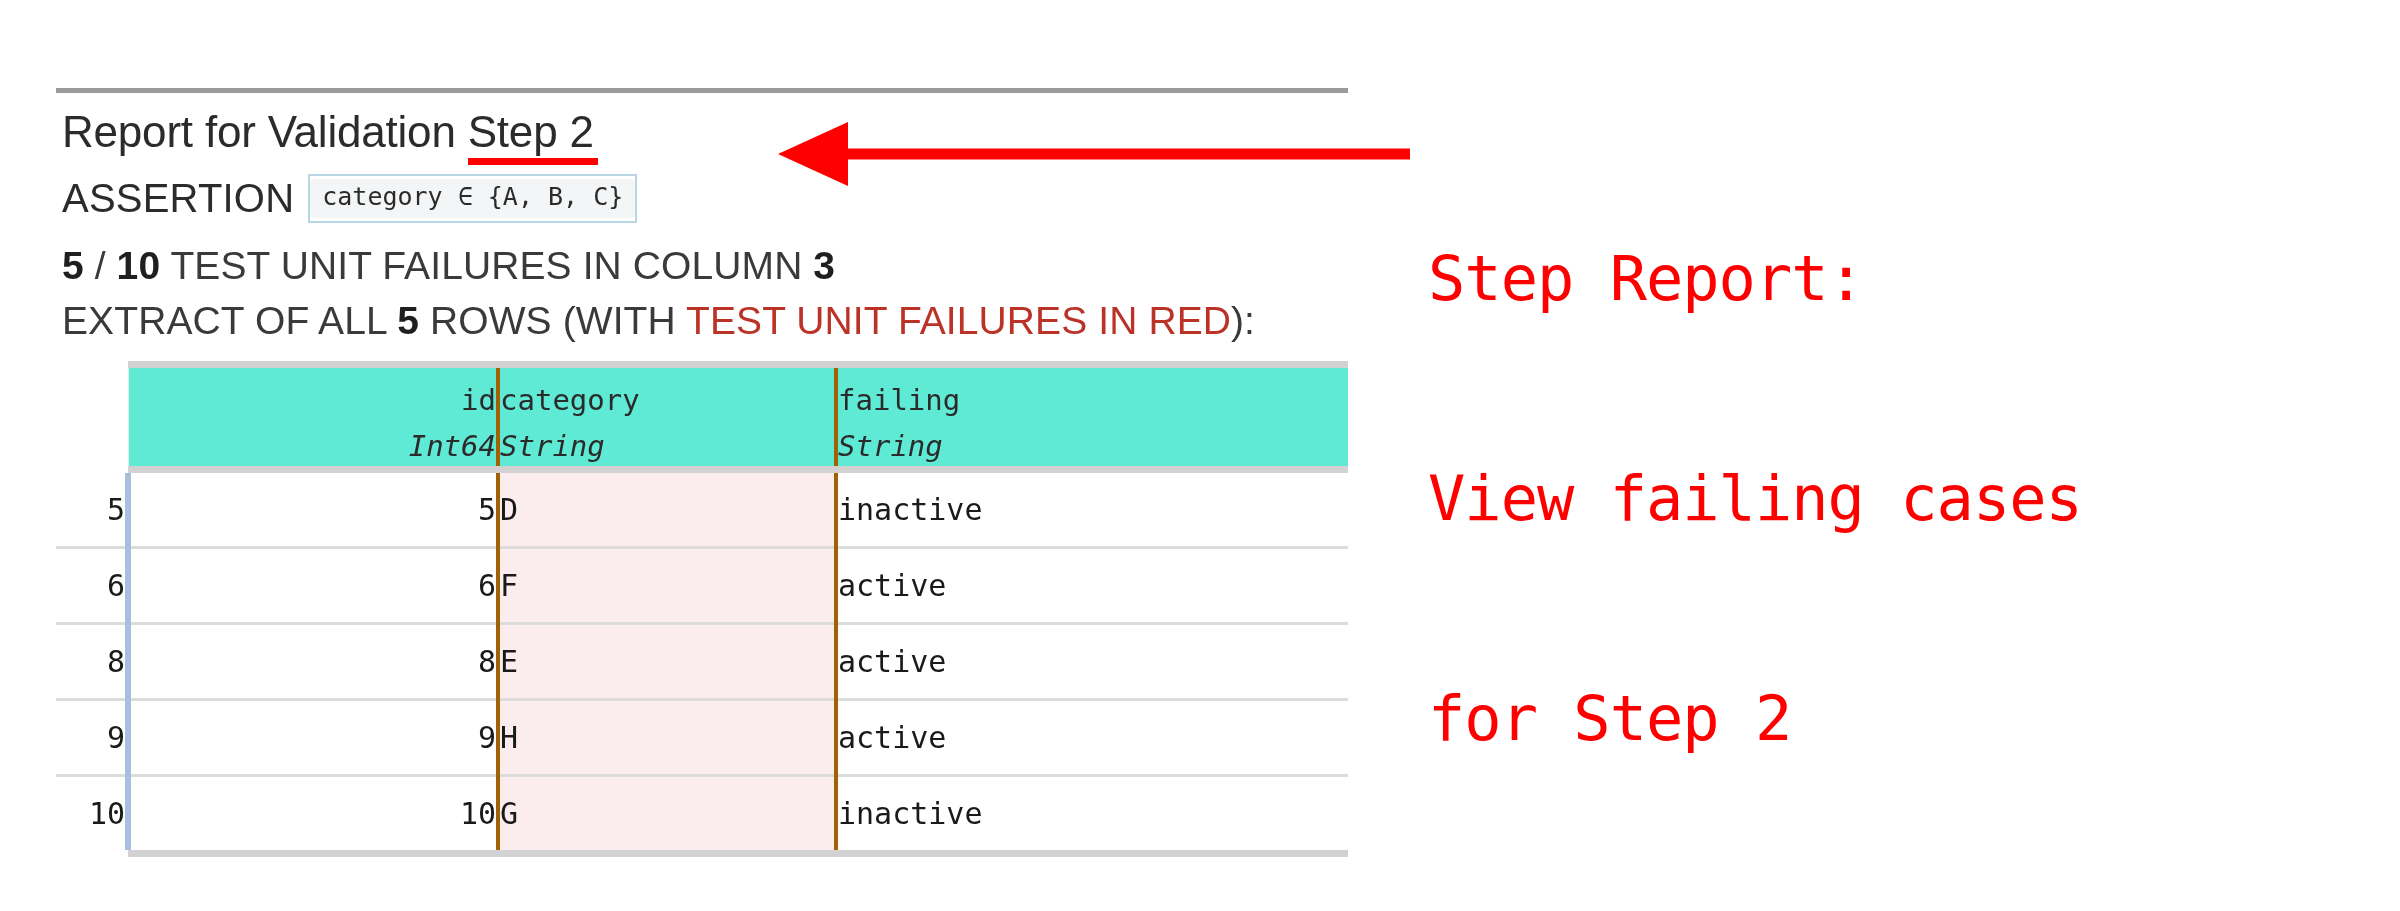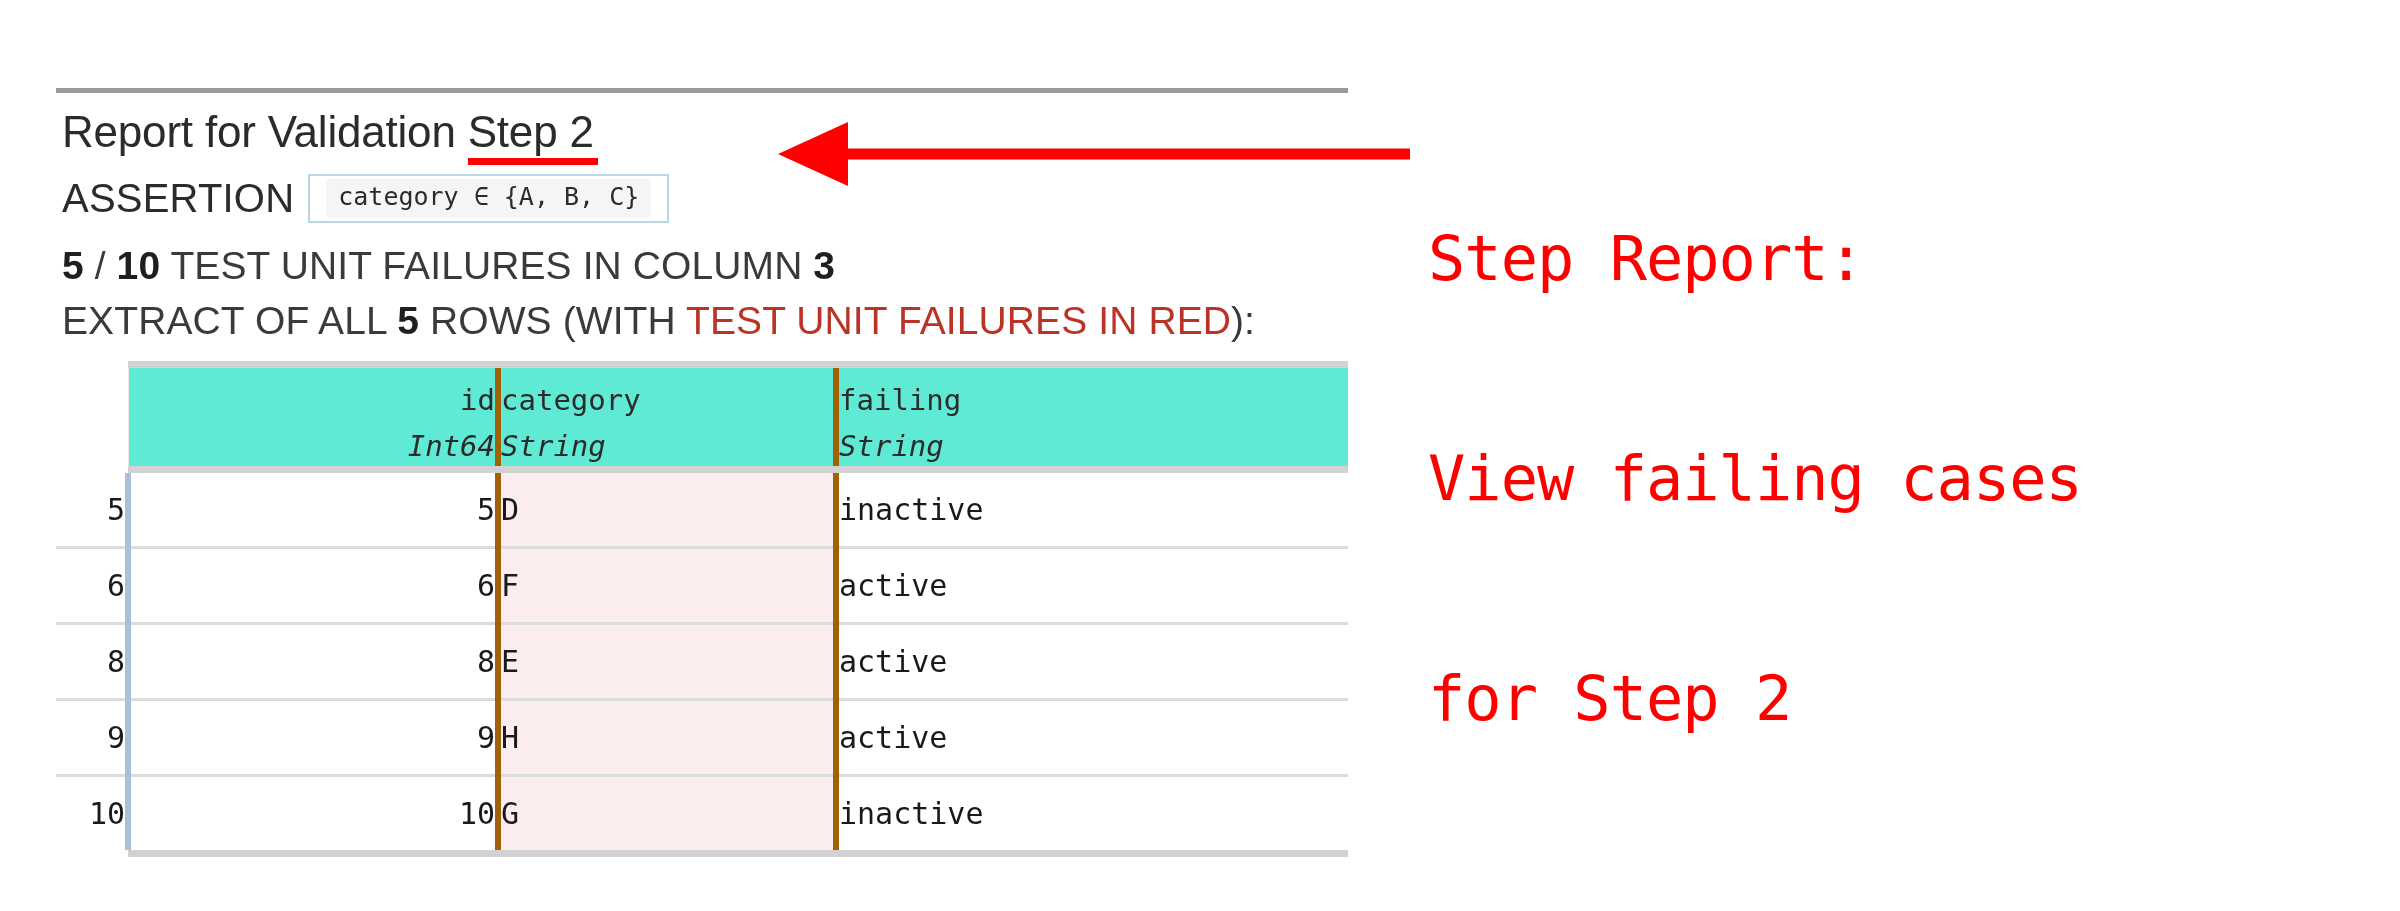--- a/index.html
+++ b/index.html
@@ -61,21 +61,21 @@
   }
   #assertion-word {
     font-size: 40px;
     color: #2b2b2b;
     letter-spacing: 0.2px;
     margin-right: 14px;
   }
   #assertion-code-box {
     border: 2px solid #b9d6e4;
     background: #ffffff;
-    padding: 3px 16px;
+    padding: 3px 0;
     display: inline-block;
   }
   #assertion-code {
     display: inline-block;
     background: #f4f5f6;
     border-radius: 4px;
     padding: 4px 12px 6px 12px;
     font-family: "DejaVu Sans Mono", monospace;
     font-size: 25px;
     color: #2b2b2b;
@@ -132,21 +132,21 @@
     color: #2b2b2b;
     vertical-align: top;
     background: #5eead4;
   }
   .hdr-name { padding-top: 18px; line-height: 1.0; }
   .hdr-type { padding-top: 17px; padding-bottom: 5px; font-style: italic; line-height: 1.0; }
   .align-right { text-align: right; padding-right: 10px; }
   .align-left  { text-align: left;  padding-left: 14px; }
 
   
-  .sep-left   { border-left: 6px solid #a16207; }
+  .sep-left   { border-left: 4px solid #a16207; }
 
   
   .data-row td {
     height: 73px;
     font-family: "DejaVu Sans Mono", monospace;
     font-size: 30px;
     color: #1a1a1a;
     background: #ffffff;
     border-top: 3px solid #dcdcdc;
   }
@@ -176,21 +176,21 @@
     color: #1a1a1a;
   }
 
   
   .hdr-index { border-right: 1px solid #e9e9e9; background: #ffffff; }
 
   
   #annotation {
     position: absolute;
     left: 1428px;
-    top: 104px;
+    top: 124px;
     font-family: "DejaVu Sans Mono", monospace;
     font-size: 62px;
     line-height: 1.0;
     color: #fe0000;
     white-space: pre;
     letter-spacing: -1px;
   }
   #annotation .anno-line {
     display: block;
     margin-bottom: 34px;

